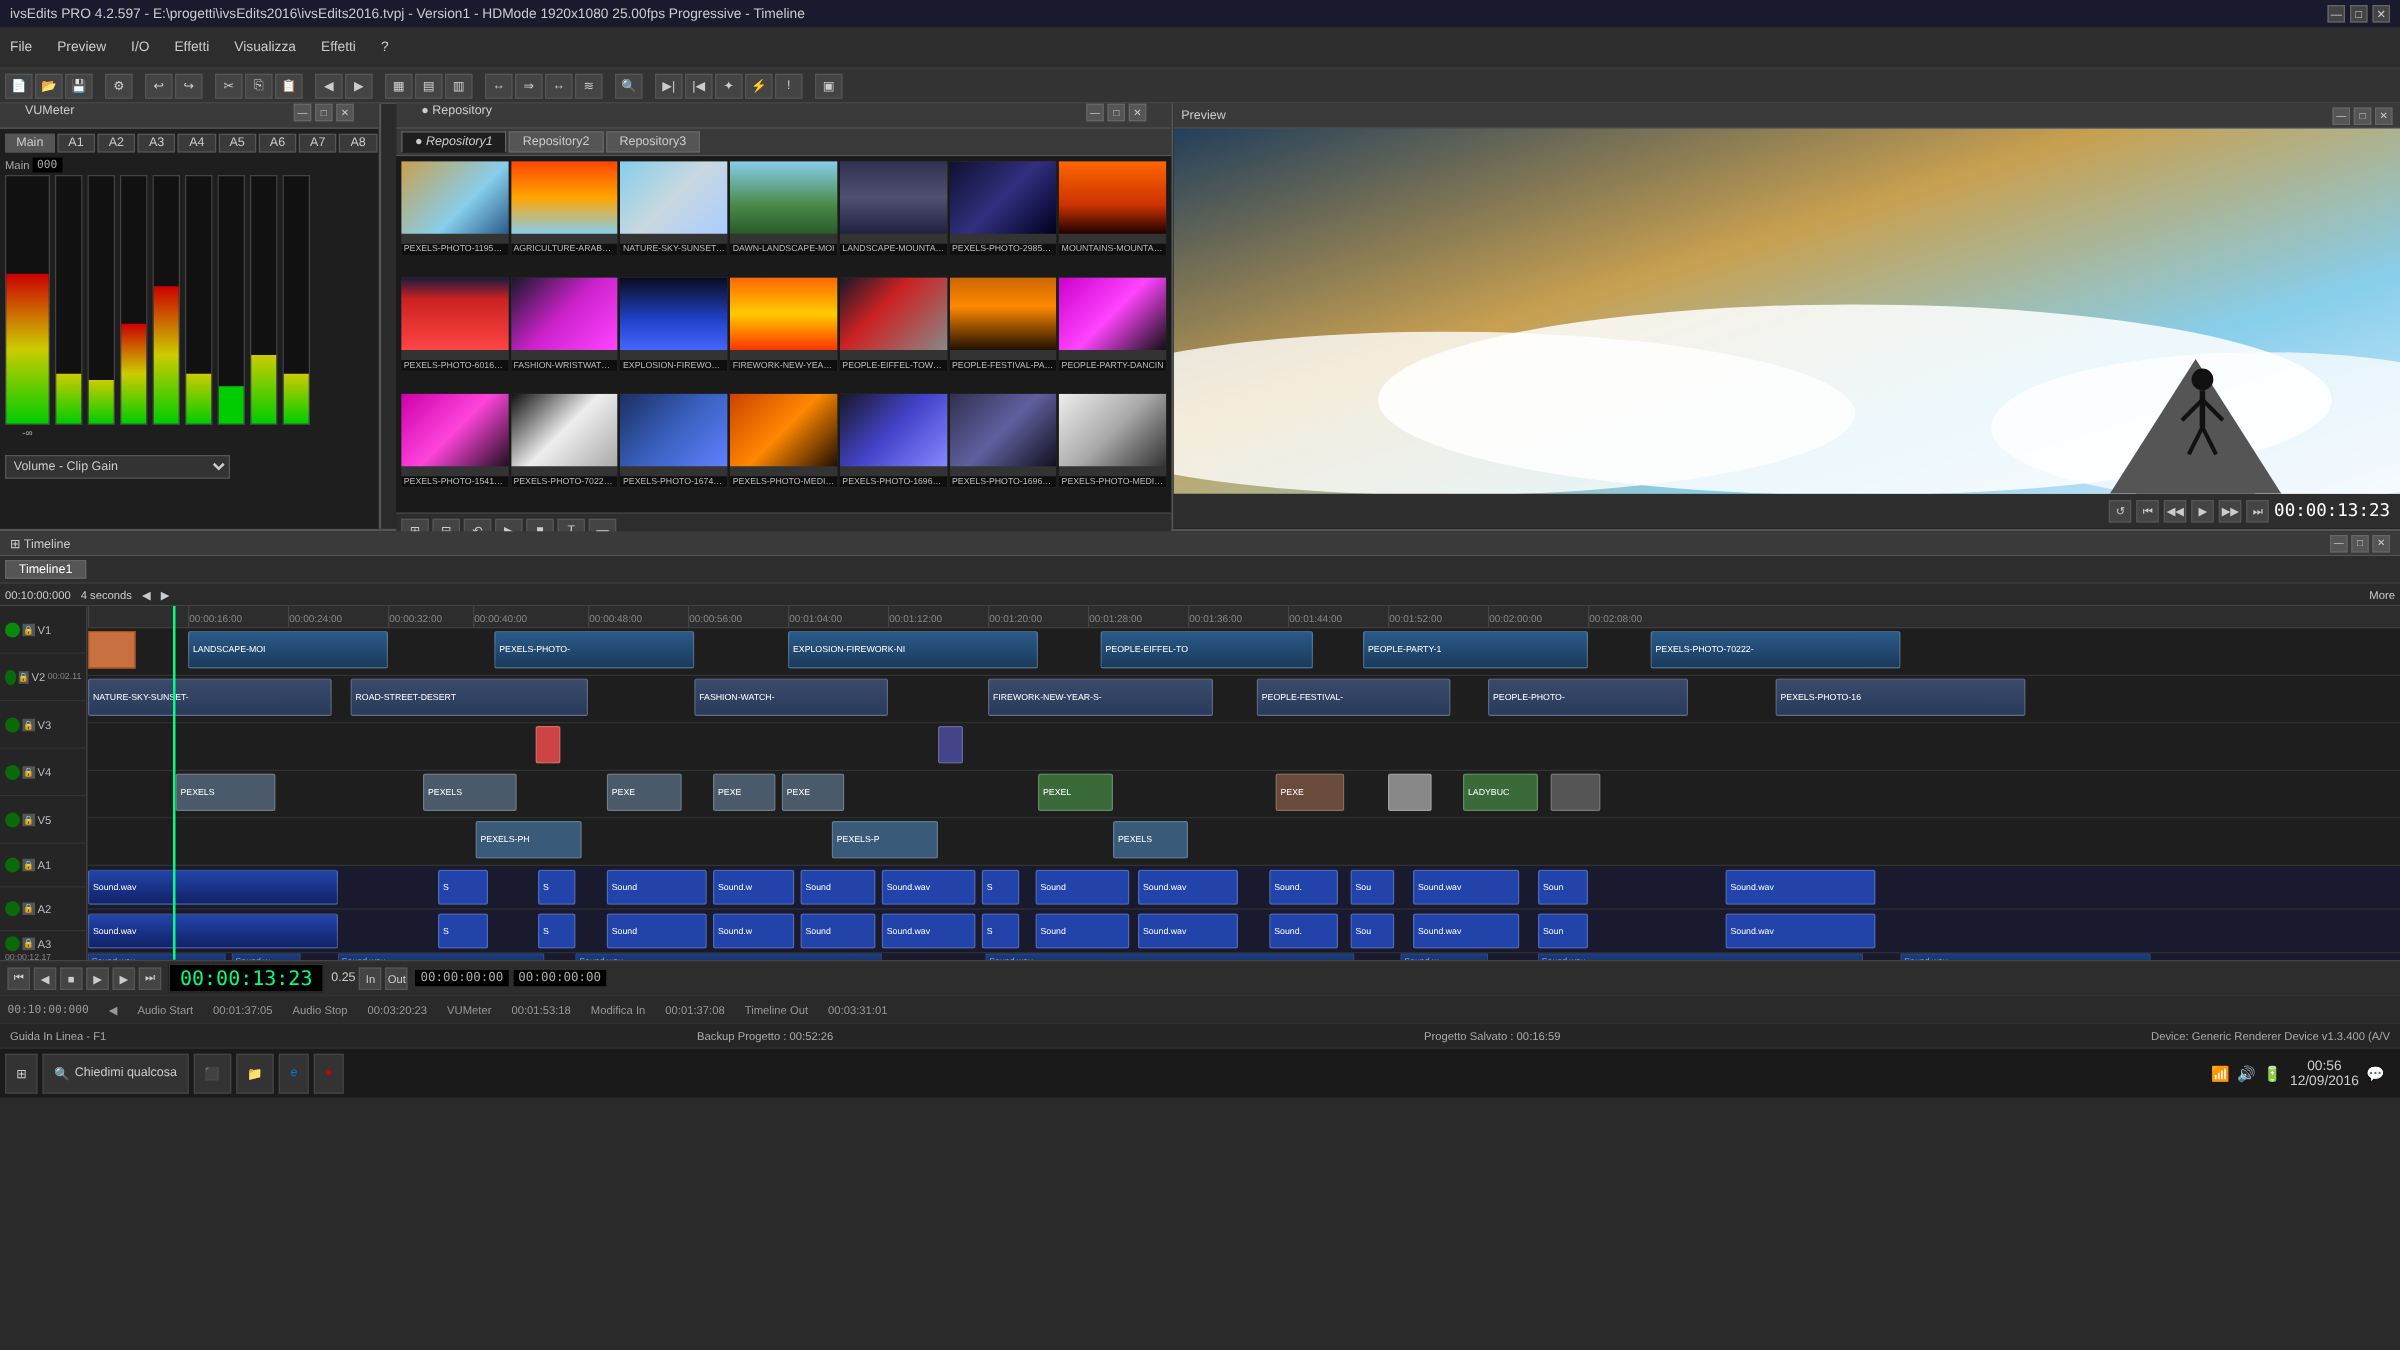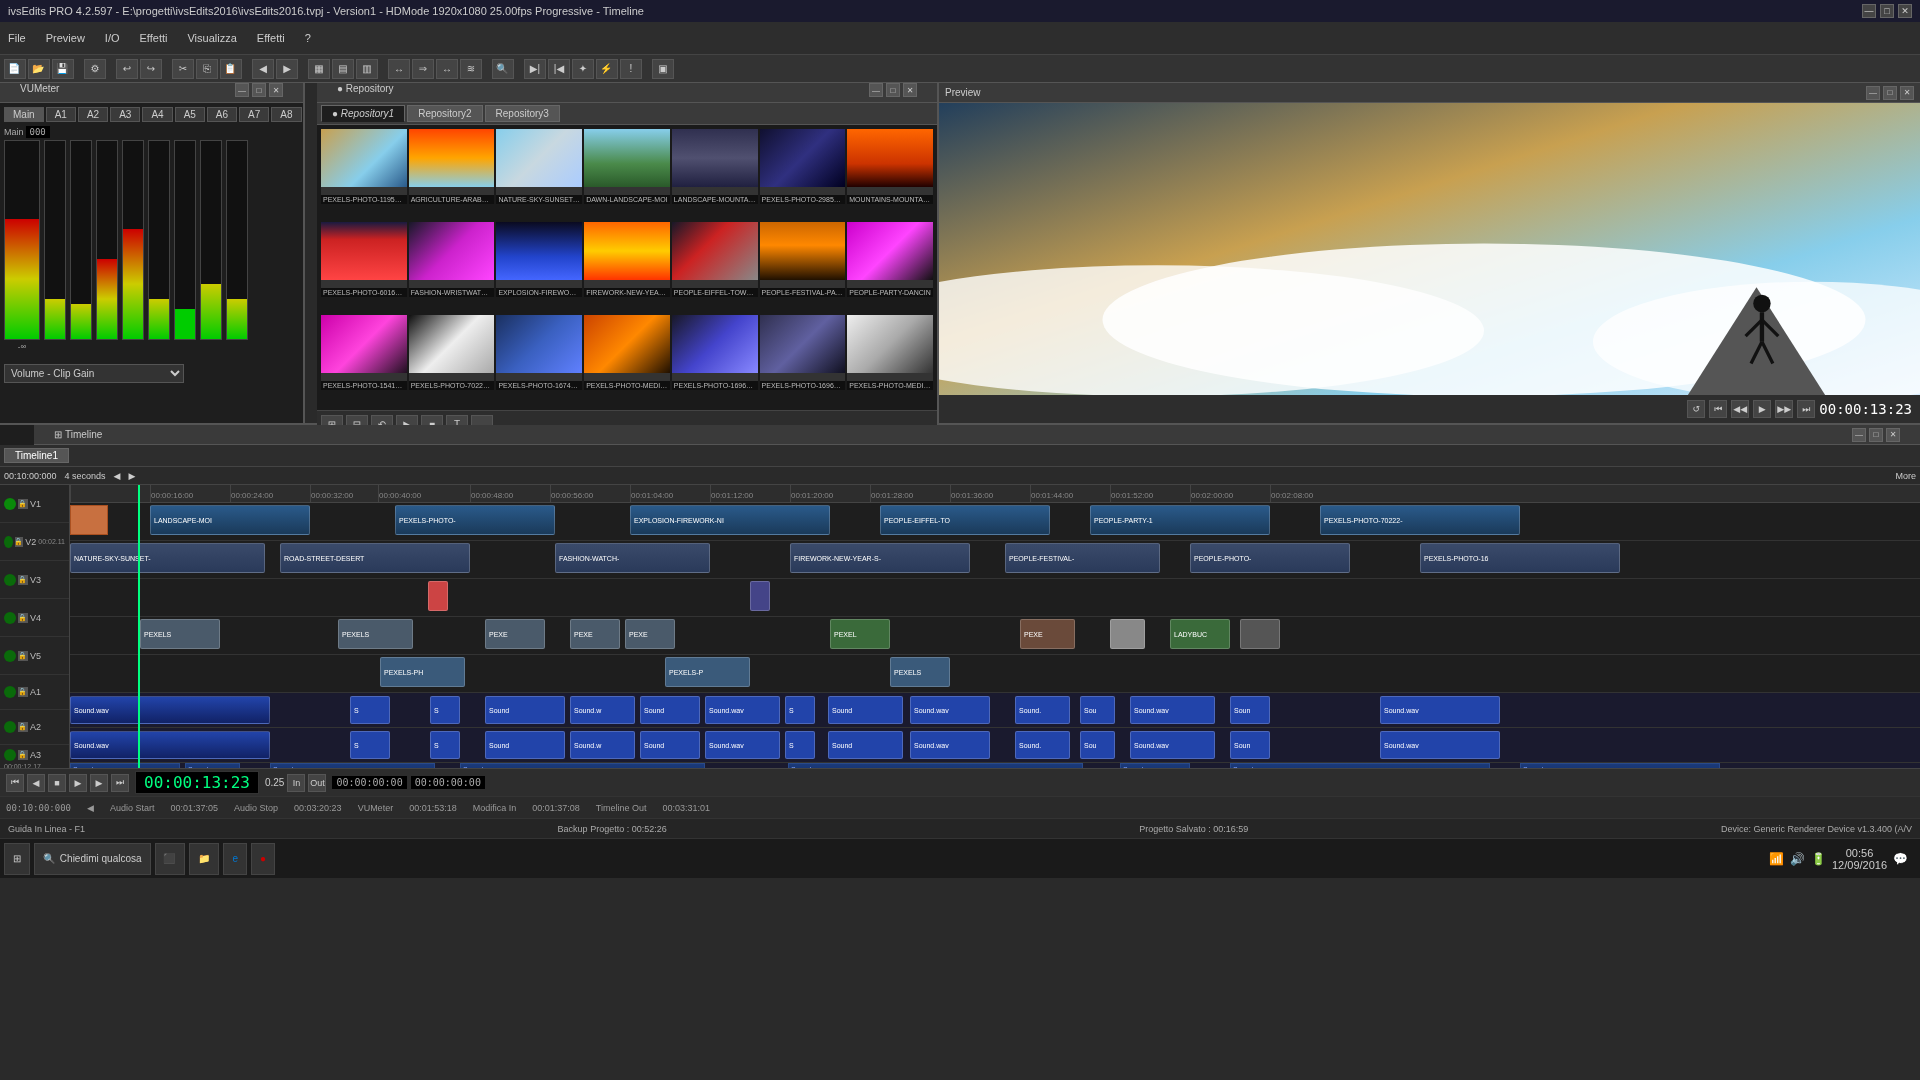--- a/index.html
+++ b/index.html
@@ -267,24 +267,23 @@
       border-top: 2px solid #555;
       display: flex;
       flex-direction: column;
     }
     #timeline-header {
       height: 20px;
       background: #3a3a3a;
       display: flex;
       align-items: center;
       justify-content: space-between;
-      padding: 0 20px;
+      padding: 0 8px;
       font-size: 10px;
       border-bottom: 1px solid #555;
-      margin-left: 34px;
     }
     #timeline-tabs {
       height: 22px;
       background: #2d2d2d;
       display: flex;
       align-items: center;
       padding: 2px 4px;
       gap: 4px;
       border-bottom: 1px solid #444;
     }

